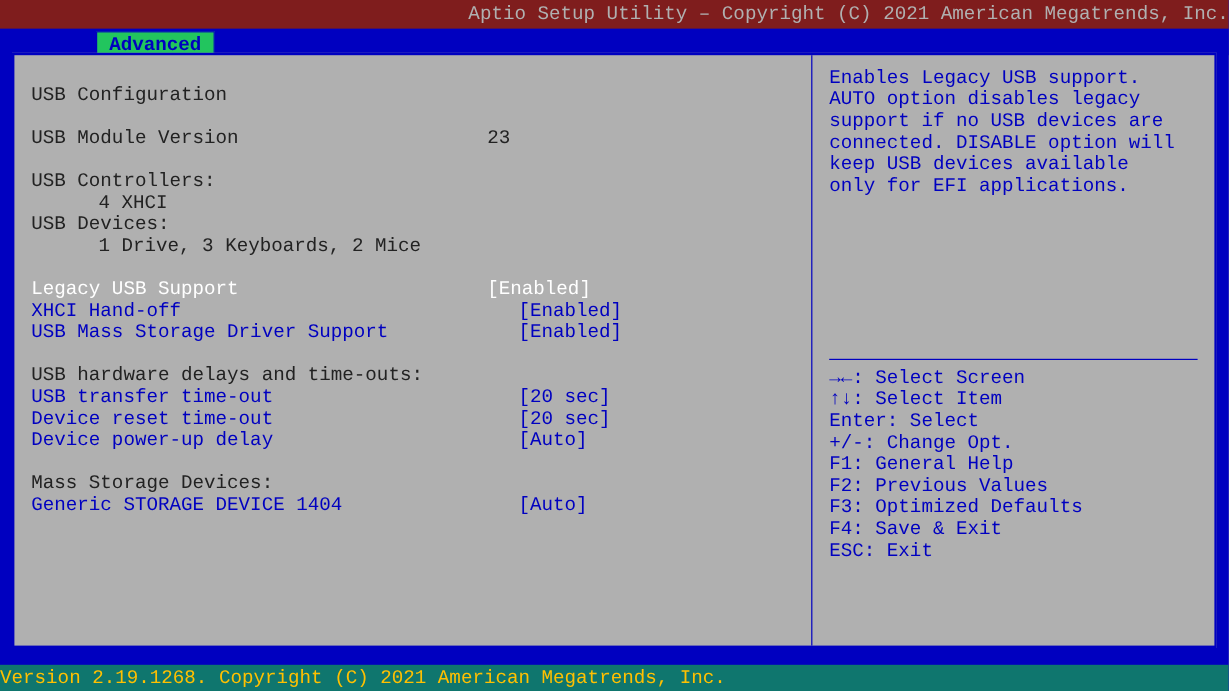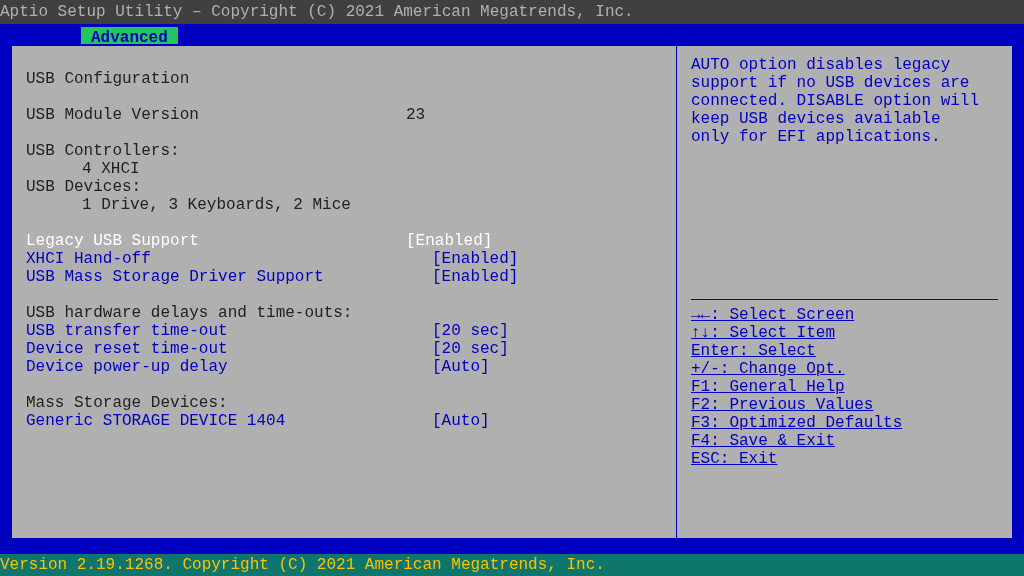--- a/index.html
+++ b/index.html
@@ -7,23 +7,23 @@
     width: 1024px;
     height: 576px;
     background: #0000c0;
     font-family: "Courier New", monospace;
     font-size: 16px;
     line-height: 18px;
     overflow: hidden;
     position: relative;
   }
   .header {
-    background: #404040;
+    background: #7f1d1d;
     color: #b0b0b0;
-    text-align: left;
+    text-align: right;
     height: 24px;
     line-height: 24px;
   }
   .tab-row {
     background: #0000c0;
     height: 22px;
     position: relative;
   }
   .tab {
     position: absolute;
@@ -65,21 +65,21 @@
   .blue { color: #0000c0; gap: 26px; }
   .selected { color: #ffffff; }
   .indent { padding-left: 56px; }
   .help-text { flex: 0 0 auto; color: #0000c0; }
   .help-divider {
     border-top: 1px solid #0000c0;
     margin-top: auto;
     margin-bottom: 6px;
   }
   .keys { color: #0000c0; }
-  .keys .row { height: 18px; text-decoration: underline; }
+  .keys .row { height: 18px; }
   .footer {
     position: absolute;
     left: 0; right: 0; bottom: 0;
     background: #0f766e;
     color: #ffc000;
     text-align: left;
     height: 22px;
     line-height: 22px;
   }
   .spacer-below-divider { flex: 0 0 60px; }
@@ -159,20 +159,23 @@
       </div>
     <div class="row blue">
       <span class="label">Generic STORAGE DEVICE 1404</span>
       <span class="value">[Auto]</span>
     </div>
   </div>
 
   <div class="right-pane">
     <div class="help-text">
       <div class="row">
+          <span>Enables Legacy USB support.</span>
+        </div>
+      <div class="row">
           <span>AUTO option disables legacy</span>
         </div>
       <div class="row">
           <span>support if no USB devices are</span>
         </div>
       <div class="row">
           <span>connected. DISABLE option will</span>
         </div>
       <div class="row">
           <span>keep USB devices available</span>

